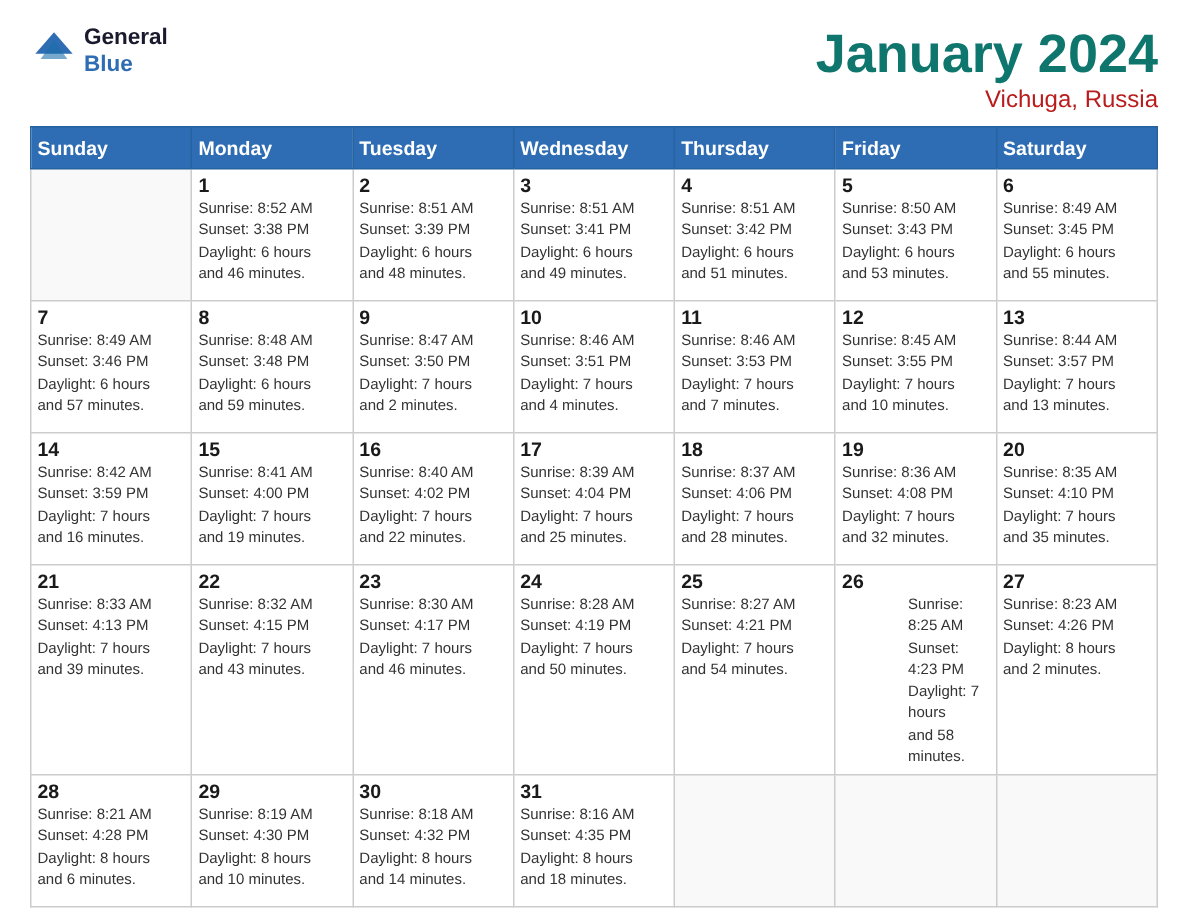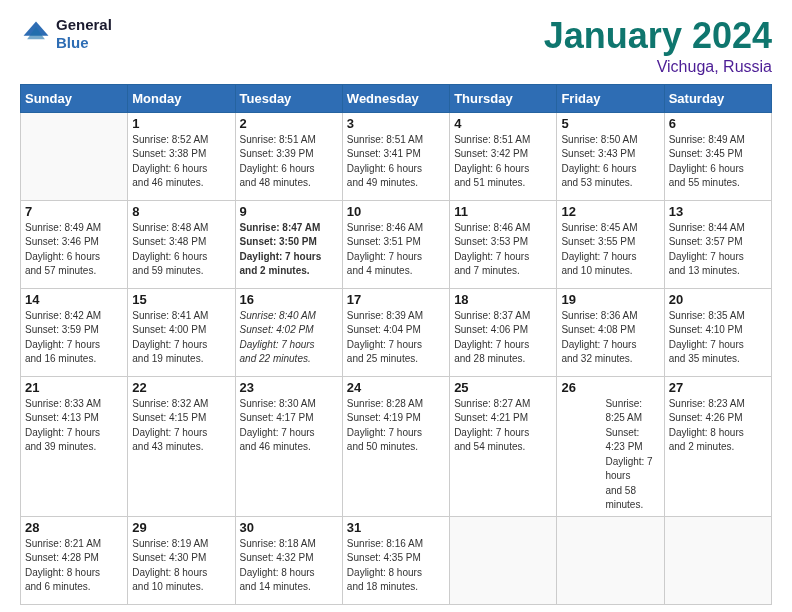--- a/index.html
+++ b/index.html
@@ -37,21 +37,21 @@
       text-align: right;
     }
     .main-title {
       font-size: 36px;
       font-weight: bold;
       color: #0f766e;
       line-height: 1.1;
     }
     .subtitle {
       font-size: 16px;
-      color: #4c1d95;
+      color: #b91c1c;
       margin-top: 2px;
     }
     .calendar {
       flex: 1;
       border: 1px solid #ccc;
       border-collapse: collapse;
       width: 100%;
       table-layout: fixed;
     }
     .calendar th {
@@ -176,21 +176,21 @@
           </td>
           <td>
             <span class="day-number">8</span>
             <div class="day-info" style="white-space: pre-line;">Sunrise: 8:48 AM
 Sunset: 3:48 PM
 Daylight: 6 hours
 and 59 minutes.</div>
           </td>
           <td>
             <span class="day-number">9</span>
-            <div class="day-info" style="white-space: pre-line; font-weight: bold;">Sunrise: 8:47 AM
+            <div class="day-info" style="white-space: pre-line;">Sunrise: 8:47 AM
 Sunset: 3:50 PM
 Daylight: 7 hours
 and 2 minutes.</div>
           </td>
           <td>
             <span class="day-number">10</span>
             <div class="day-info" style="white-space: pre-line;">Sunrise: 8:46 AM
 Sunset: 3:51 PM
 Daylight: 7 hours
 and 4 minutes.</div>
@@ -227,21 +227,21 @@
           </td>
           <td>
             <span class="day-number">15</span>
             <div class="day-info" style="white-space: pre-line;">Sunrise: 8:41 AM
 Sunset: 4:00 PM
 Daylight: 7 hours
 and 19 minutes.</div>
           </td>
           <td>
             <span class="day-number">16</span>
-            <div class="day-info" style="white-space: pre-line; font-style: italic;">Sunrise: 8:40 AM
+            <div class="day-info" style="white-space: pre-line;">Sunrise: 8:40 AM
 Sunset: 4:02 PM
 Daylight: 7 hours
 and 22 minutes.</div>
           </td>
           <td>
             <span class="day-number">17</span>
             <div class="day-info" style="white-space: pre-line;">Sunrise: 8:39 AM
 Sunset: 4:04 PM
 Daylight: 7 hours
 and 25 minutes.</div>

